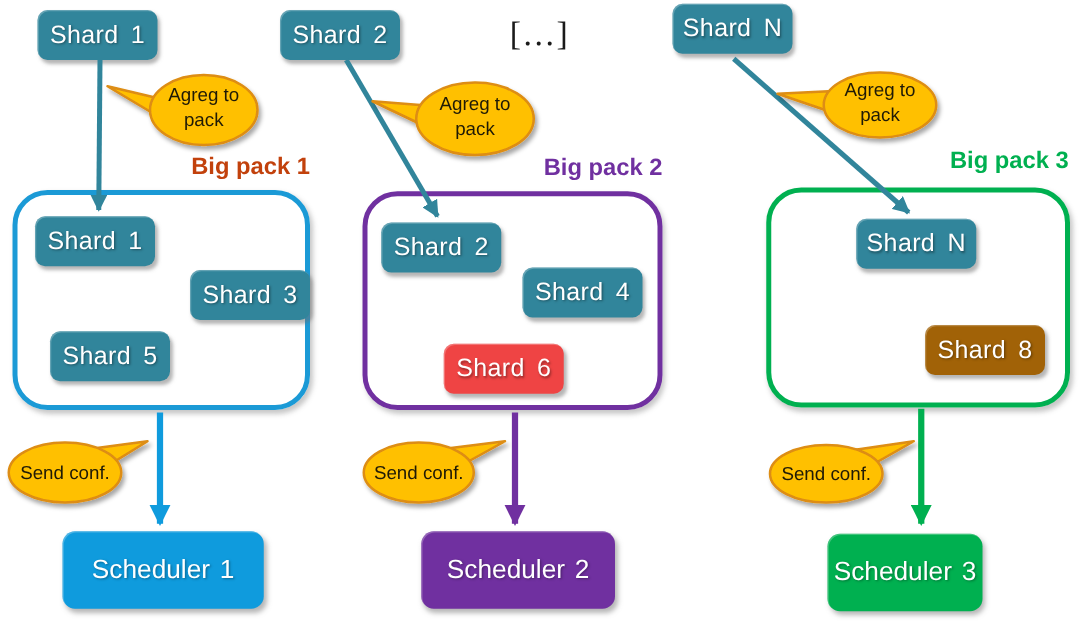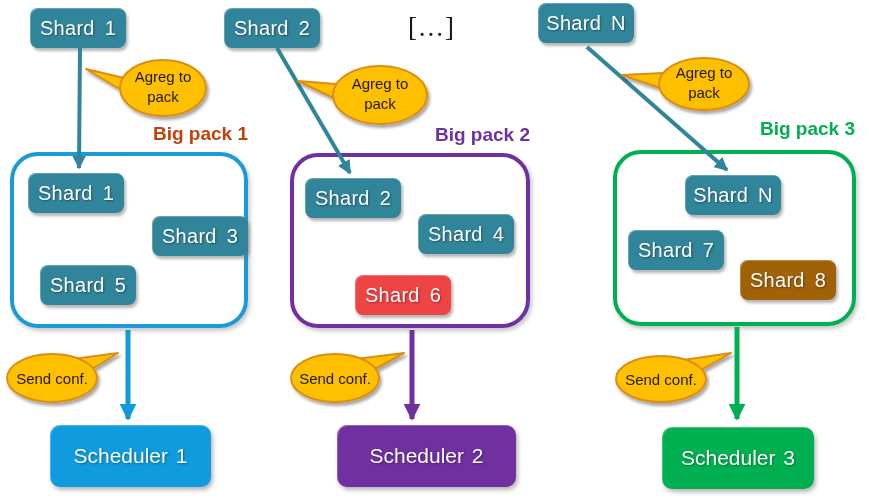--- a/index.html
+++ b/index.html
@@ -69,26 +69,25 @@
 
   <div class="shard" style="left: 28px; top: 173px; background-color: rgb(49, 133, 155);">Shard 1</div>
   <div class="shard" style="left: 152px; top: 216px; background-color: rgb(49, 133, 155);">Shard 3</div>
   <div class="shard" style="left: 40px; top: 265px; background-color: rgb(49, 133, 155);">Shard 5</div>
 
   <div class="shard" style="left: 305px; top: 178px; background-color: rgb(49, 133, 155);">Shard 2</div>
   <div class="shard" style="left: 418px; top: 214px; background-color: rgb(49, 133, 155);">Shard 4</div>
   <div class="shard" style="left: 355px; top: 275px; background-color: #ef4444;">Shard 6</div>
 
   <div class="shard" style="left: 685px; top: 175px; background-color: rgb(49, 133, 155);">Shard N</div>
-  <div class="shard" style="left: 628px; top: 230px; background-color: rgb(49, 133, 155);">Shard 7</div>
   <div class="shard" style="left: 740px; top: 260px; background-color: #a16207;">Shard 8</div>
 
   <div class="scheduler" style="left: 50px; top: 425px; width: 161px; background-color: rgb(15, 155, 221);">Scheduler 1</div>
-  <div class="scheduler" style="left: 337px; top: 425px; width: 179px; background-color: rgb(112, 48, 160);">Scheduler 2</div>
-  <div class="scheduler" style="left: 662px; top: 427px; width: 152px; background-color: rgb(0, 176, 80);">Scheduler 3</div>
+  <div class="scheduler" style="left: 337px; top: 425px; width: 155px; background-color: rgb(112, 48, 160);">Scheduler 2</div>
+  <div class="scheduler" style="left: 662px; top: 427px; width: 124px; background-color: rgb(0, 176, 80);">Scheduler 3</div>
 
   <svg id="overlay" viewBox="0 0 869 500">
     <defs>
       <marker id="m-teal" viewBox="0 0 10 10" refX="9" refY="5" markerWidth="3.4" markerHeight="3.4" orient="auto">
         <path d="M0,0 L10,5 L0,10 z" style="fill: rgb(49, 133, 155);"></path>
       </marker>
       <marker id="m-blue" viewBox="0 0 10 10" refX="9" refY="5" markerWidth="3.4" markerHeight="3.4" orient="auto">
         <path d="M0,0 L10,5 L0,10 z" style="fill: rgb(15, 155, 221);"></path>
       </marker>
       <marker id="m-purple" viewBox="0 0 10 10" refX="9" refY="5" markerWidth="3.4" markerHeight="3.4" orient="auto">

